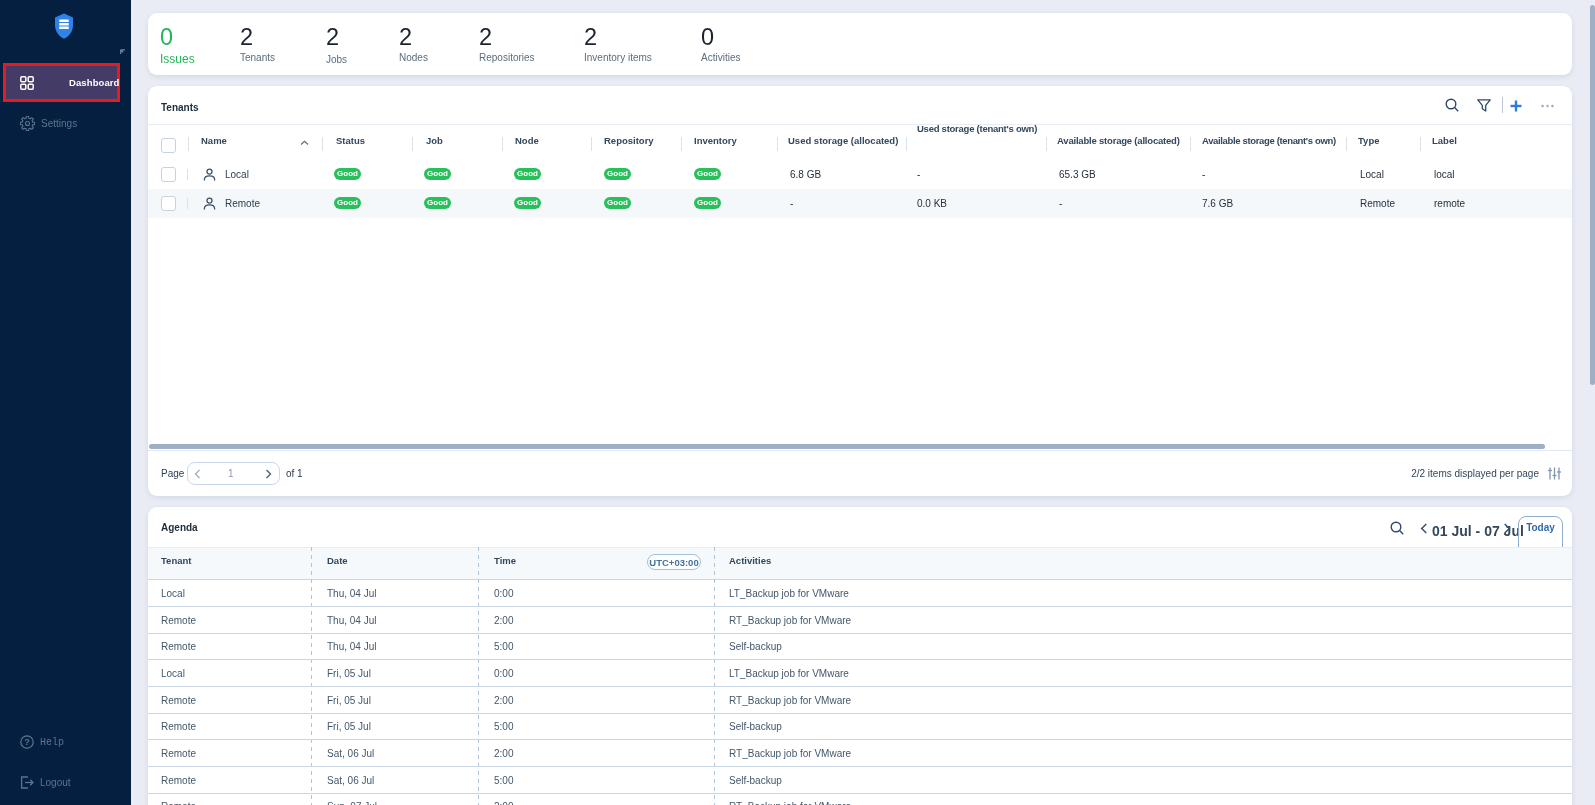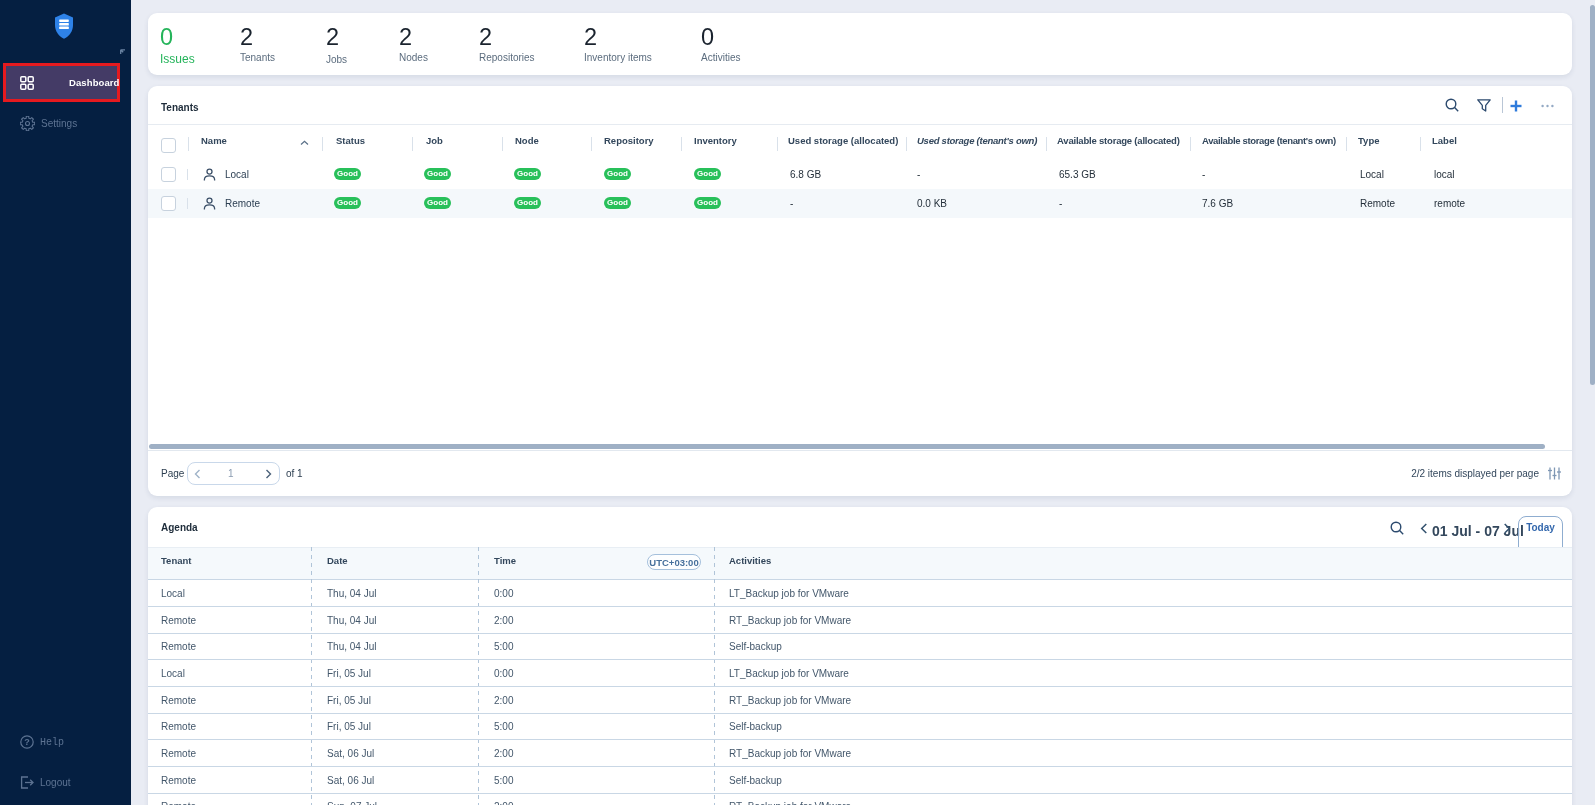--- a/index.html
+++ b/index.html
@@ -106,21 +106,21 @@
   <div class="abs hdr" style="left:53px;top:49px;">Name</div>
   <svg class="abs" style="left:152px;top:54px;" width="9" height="6" viewBox="0 0 9 6">
     <path d="M1 4.5 L4.5 1.2 L8 4.5" fill="none" stroke="#5a7088" stroke-width="1.2"></path>
   </svg>
   <div class="abs hdr" style="left:188px;top:49px;">Status</div>
   <div class="abs hdr" style="left:278px;top:49px;">Job</div>
   <div class="abs hdr" style="left:367px;top:49px;">Node</div>
   <div class="abs hdr" style="left:456px;top:49px;">Repository</div>
   <div class="abs hdr" style="left:546px;top:49px;">Inventory</div>
   <div class="abs hdr" style="left:640px;top:49px;">Used storage (allocated)</div>
-  <div class="abs hdr" style="left:769px;top:49px;letter-spacing:-0.25px;font-style:italic;">Used storage (tenant's own)</div>
+  <div class="abs hdr" style="left:769px;top:37px;letter-spacing:-0.25px;">Used storage (tenant's own)</div>
   <div class="abs hdr" style="left:909px;top:49px;letter-spacing:-0.2px;">Available storage (allocated)</div>
   <div class="abs hdr" style="left:1054px;top:49px;letter-spacing:-0.35px;">Available storage (tenant's own)</div>
   <div class="abs hdr" style="left:1210px;top:49px;">Type</div>
   <div class="abs hdr" style="left:1284px;top:49px;">Label</div>
 
   <div class="abs tick" style="left:40px;top:51px;"></div>
   <div class="abs tick" style="left:174px;top:51px;"></div>
   <div class="abs tick" style="left:264px;top:51px;"></div>
   <div class="abs tick" style="left:354px;top:51px;"></div>
   <div class="abs tick" style="left:443px;top:51px;"></div>

